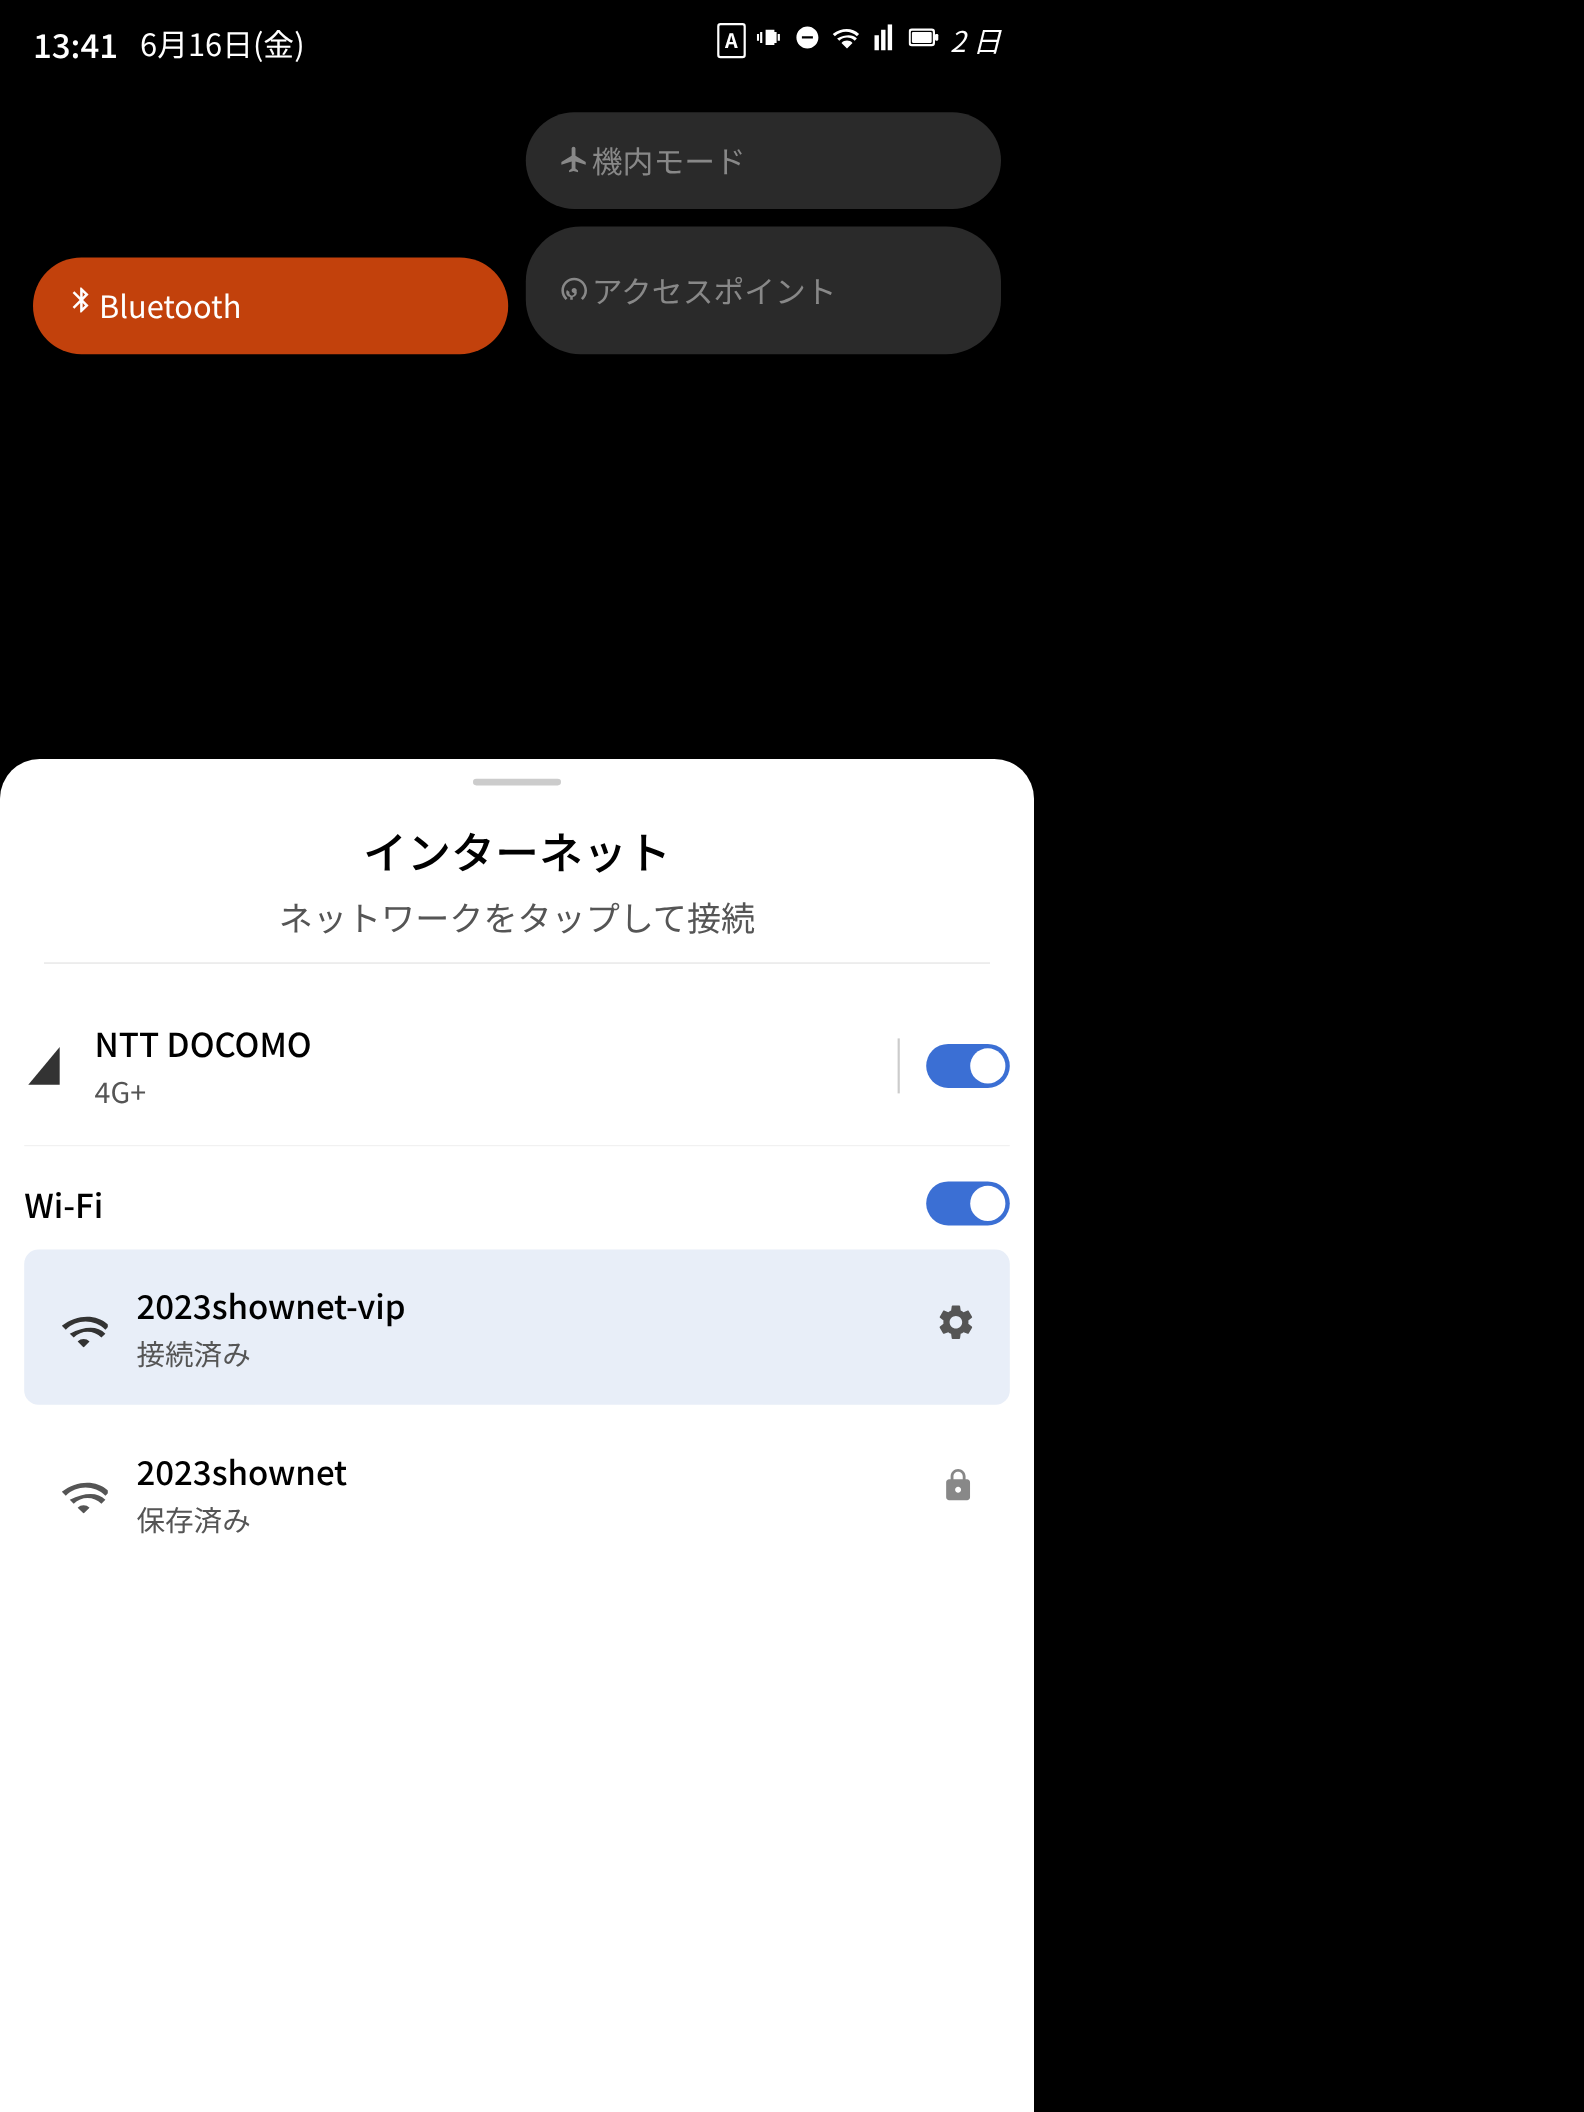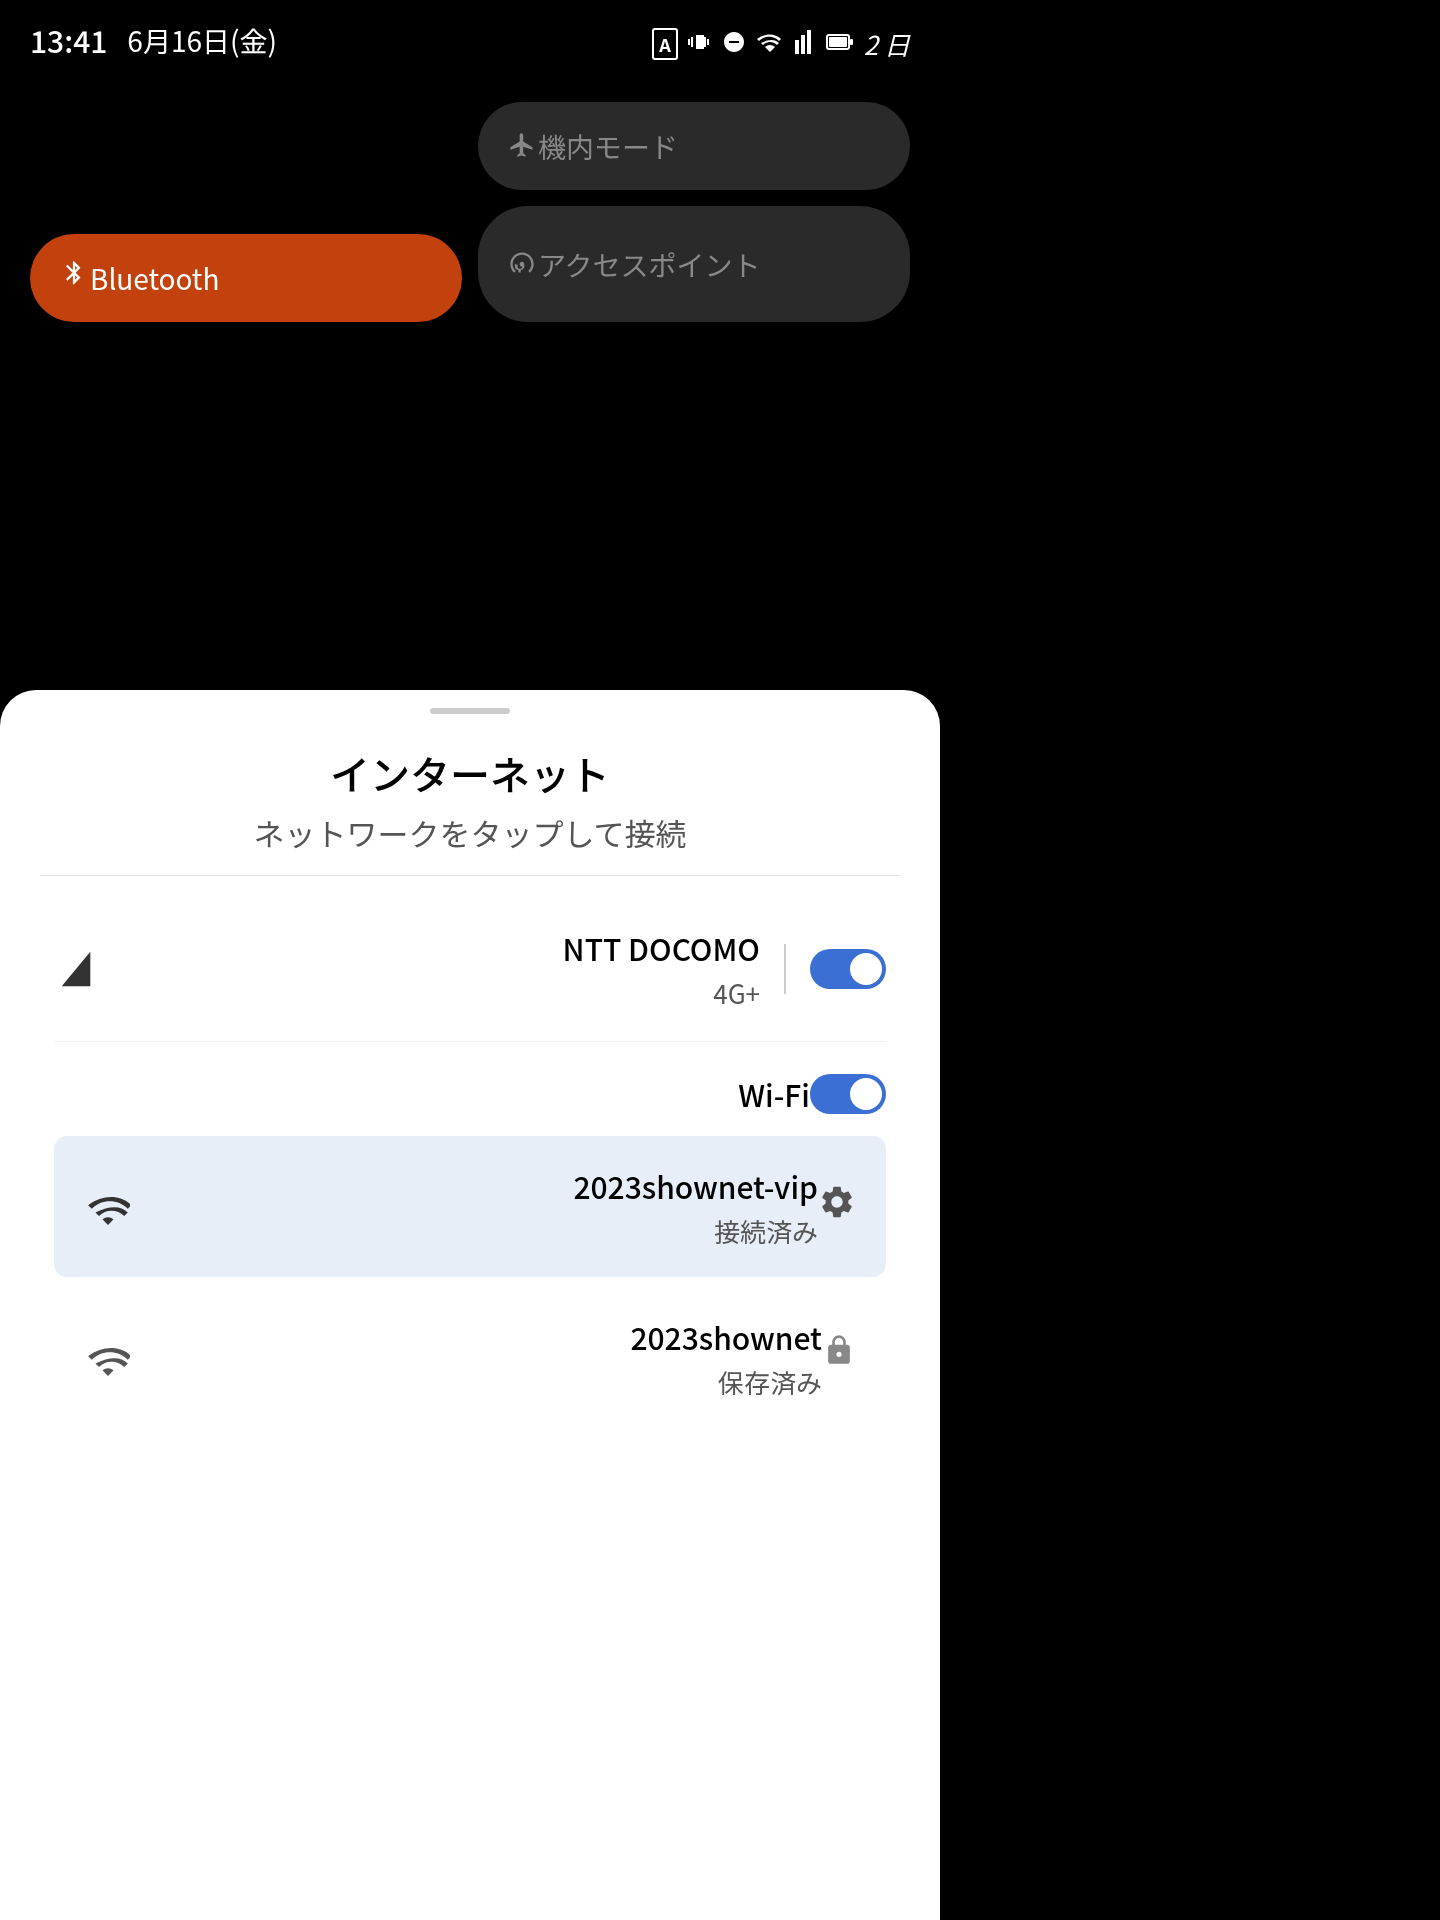--- a/index.html
+++ b/index.html
@@ -9,21 +9,21 @@
       background: #000;
       font-family: 'Noto Sans JP', 'Hiragino Sans', 'Yu Gothic', sans-serif;
       position: relative;
       overflow: hidden;
     }
 
     
     .status-bar {
       display: flex;
       justify-content: space-between;
-      align-items: flex-end;
+      align-items: flex-start;
       padding: 18px 30px 10px;
       color: #fff;
       font-size: 28px;
       font-weight: 400;
     }
     .status-left {
       display: flex;
       gap: 20px;
       align-items: center;
     }
@@ -131,22 +131,21 @@
     }
 
     .panel-divider {
       height: 1px;
       background: #e0e0e0;
       margin: 0 40px 20px;
     }
 
     
     .network-section {
-      padding: 0 54px;
-      text-align: right;
+      padding: 0 22px;
     }
 
     .mobile-row {
       display: flex;
       align-items: center;
       padding: 30px 0;
       border-bottom: 1px solid #f0f0f0;
     }
 
     .mobile-signal-icon {

